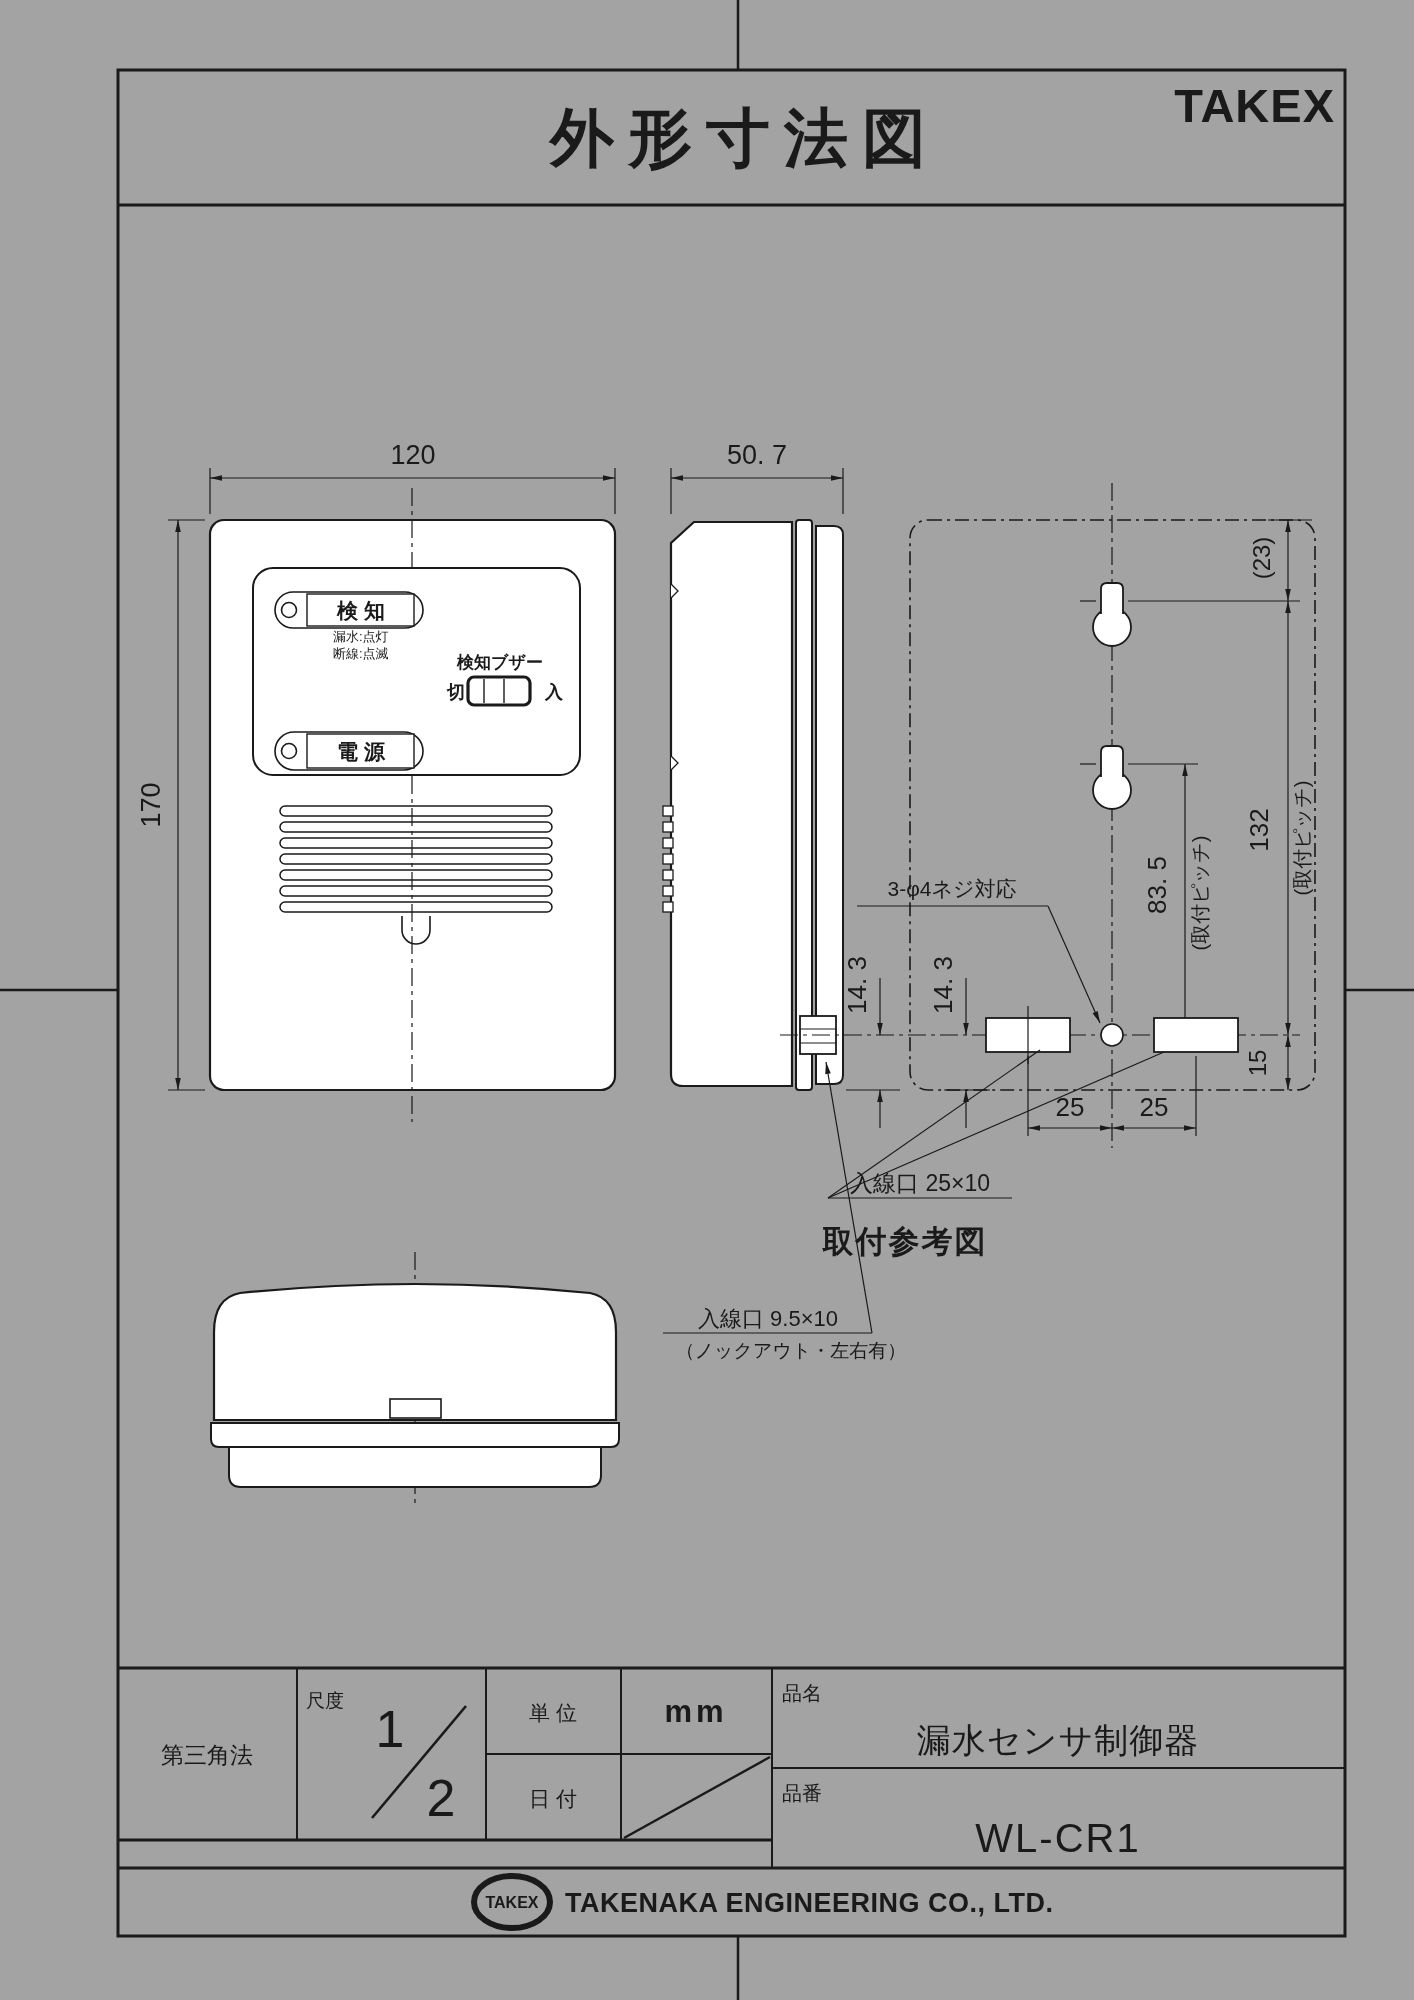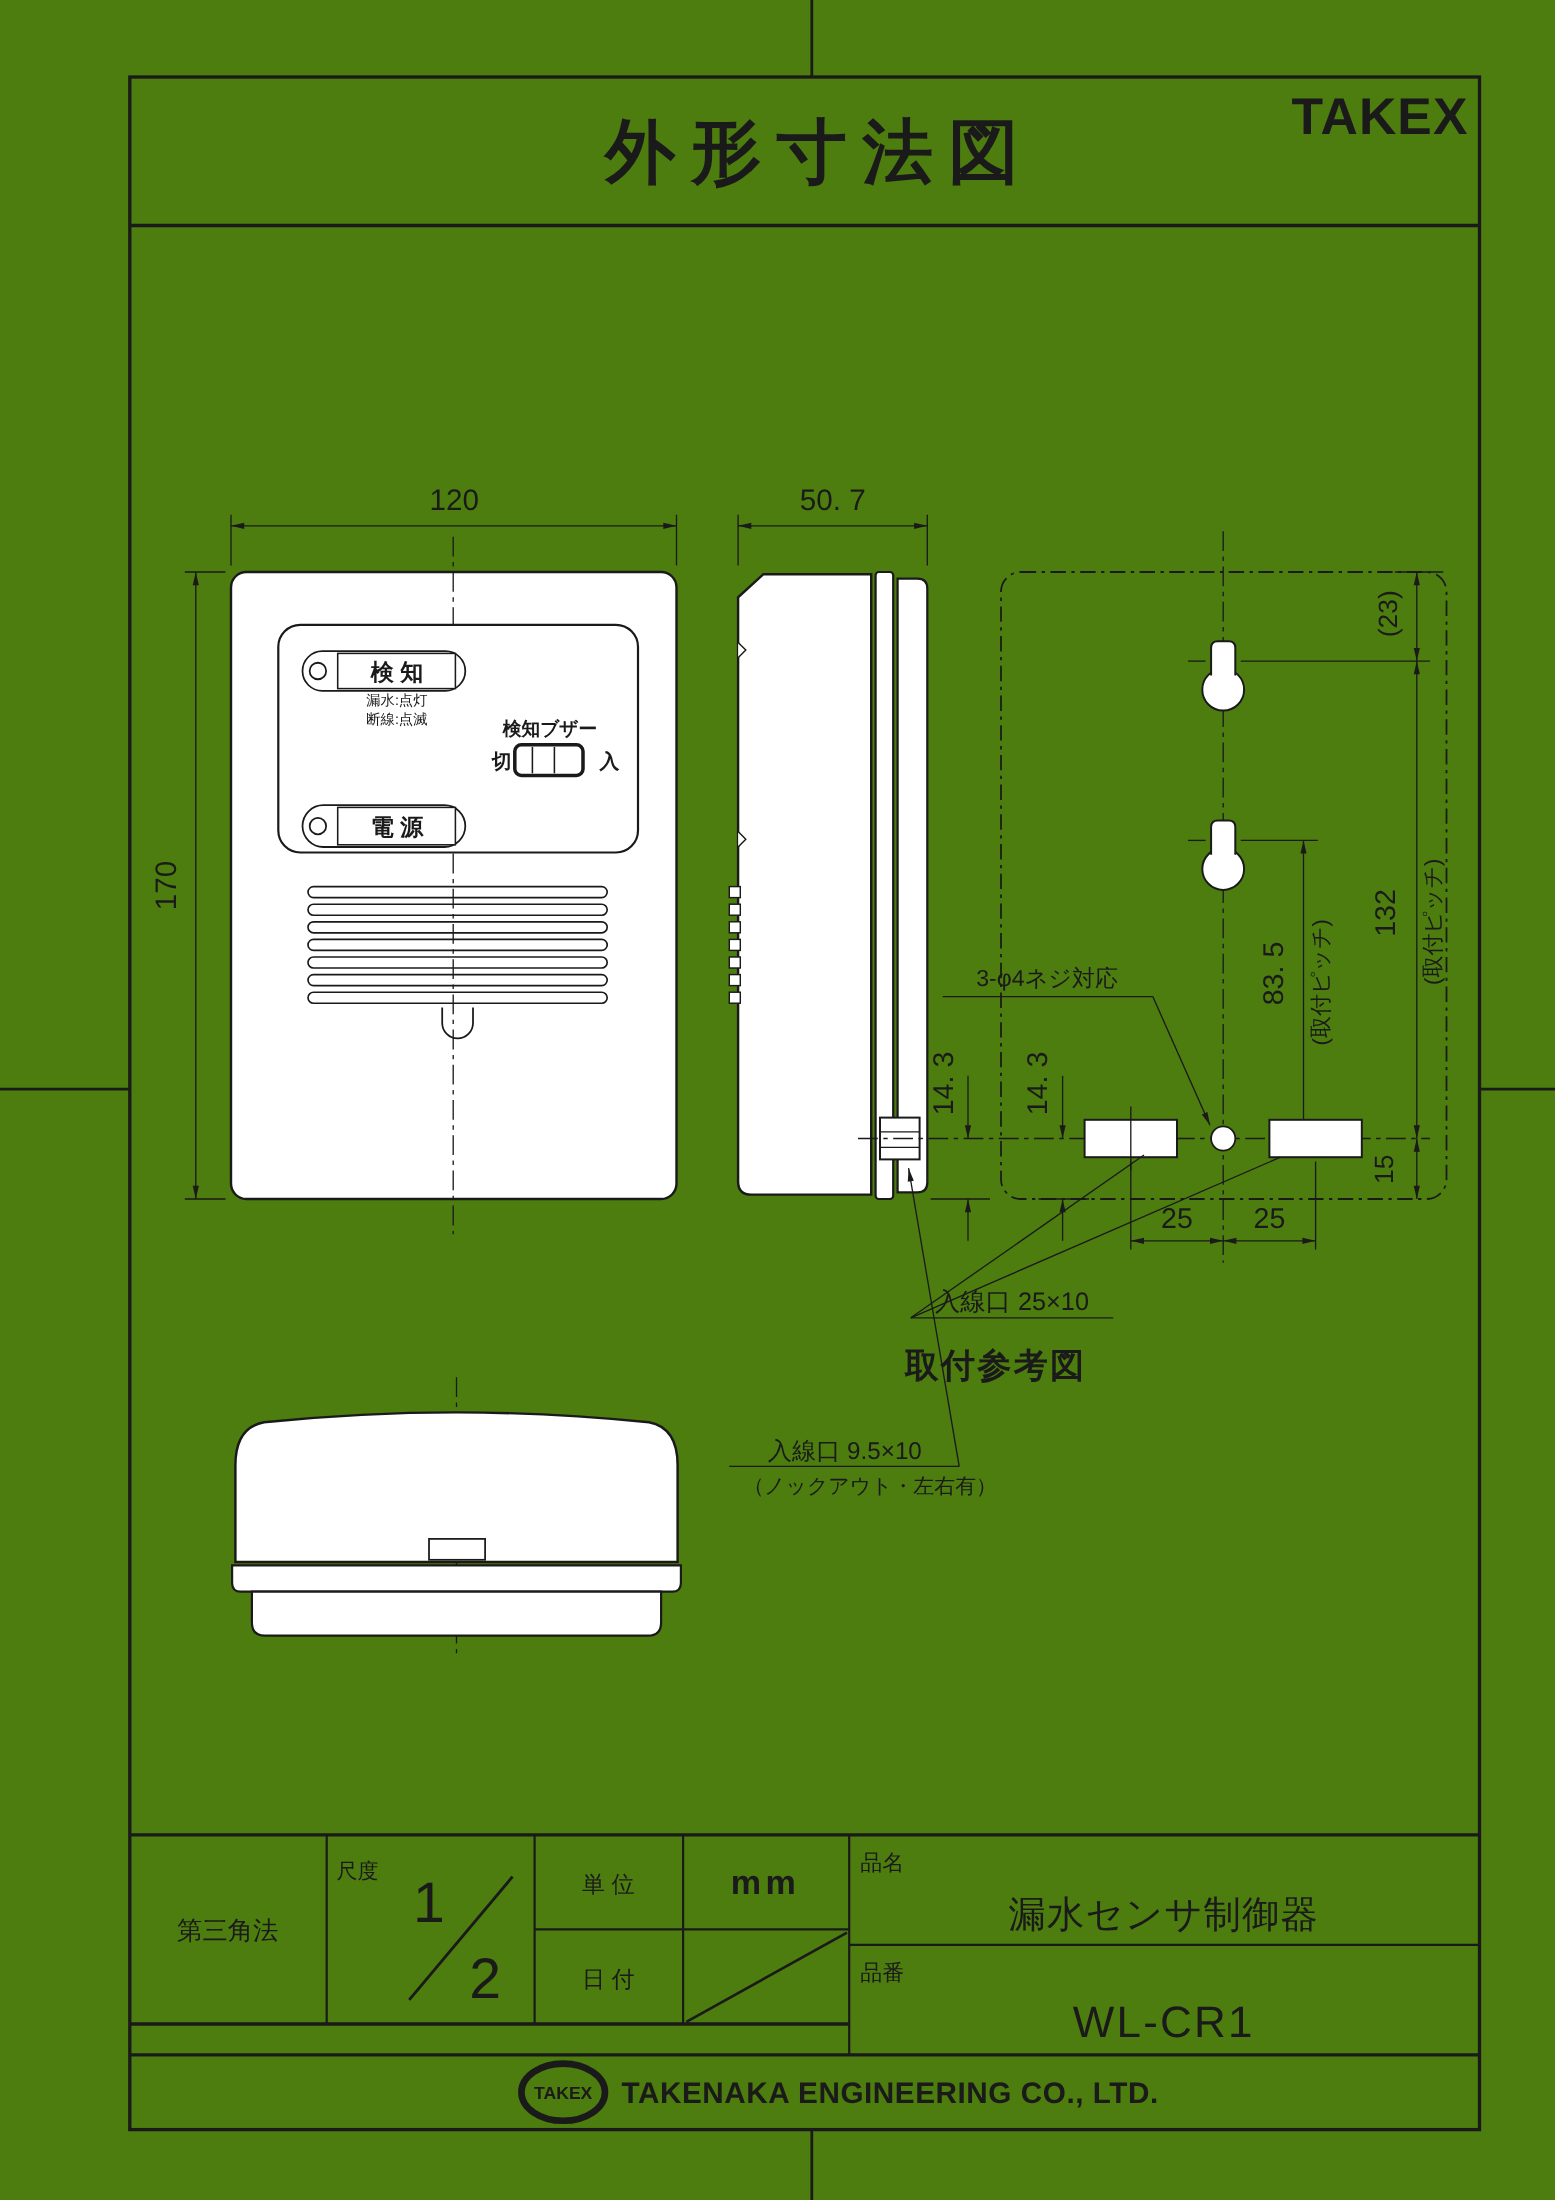--- a/index.html
+++ b/index.html
@@ -1,16 +1,16 @@
 <!DOCTYPE html>
 <html><head>
 <meta charset="utf-8">
 <style>
   html,body{margin:0;padding:0;background:#ffffff;}
-  .page{position:relative;width:1414px;height:2000px;background:#4d7c0f;overflow:hidden;
+  .page{position:relative;width:1414px;height:2000px;background:#a3a3a3;overflow:hidden;
         font-family:"Liberation Sans", sans-serif;}
   svg{position:absolute;left:0;top:0;}
   svg text{fill:#1a1a1a;font-family:"Liberation Sans", sans-serif;}
   .ln{stroke:#1a1a1a;fill:none;}
   .fw{fill:#ffffff;stroke:#1a1a1a;}
 </style>
 </head>
 <body>
 
 <div class="page">

